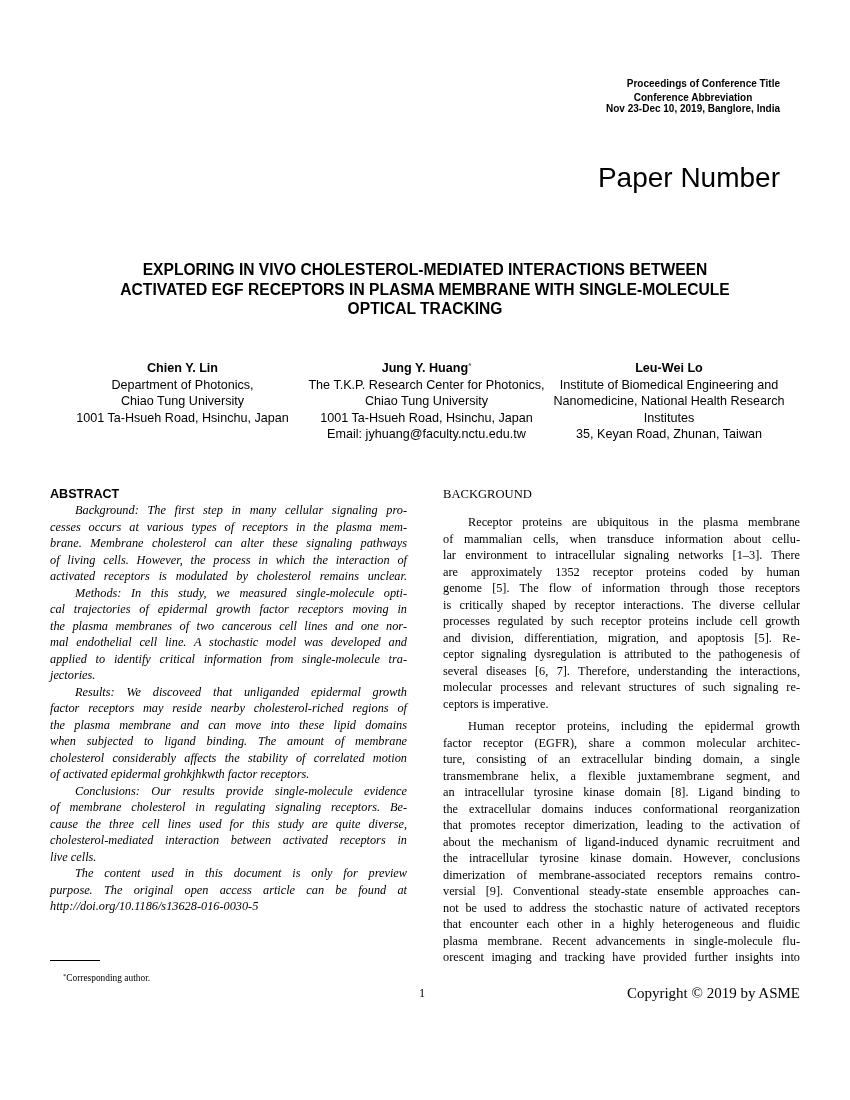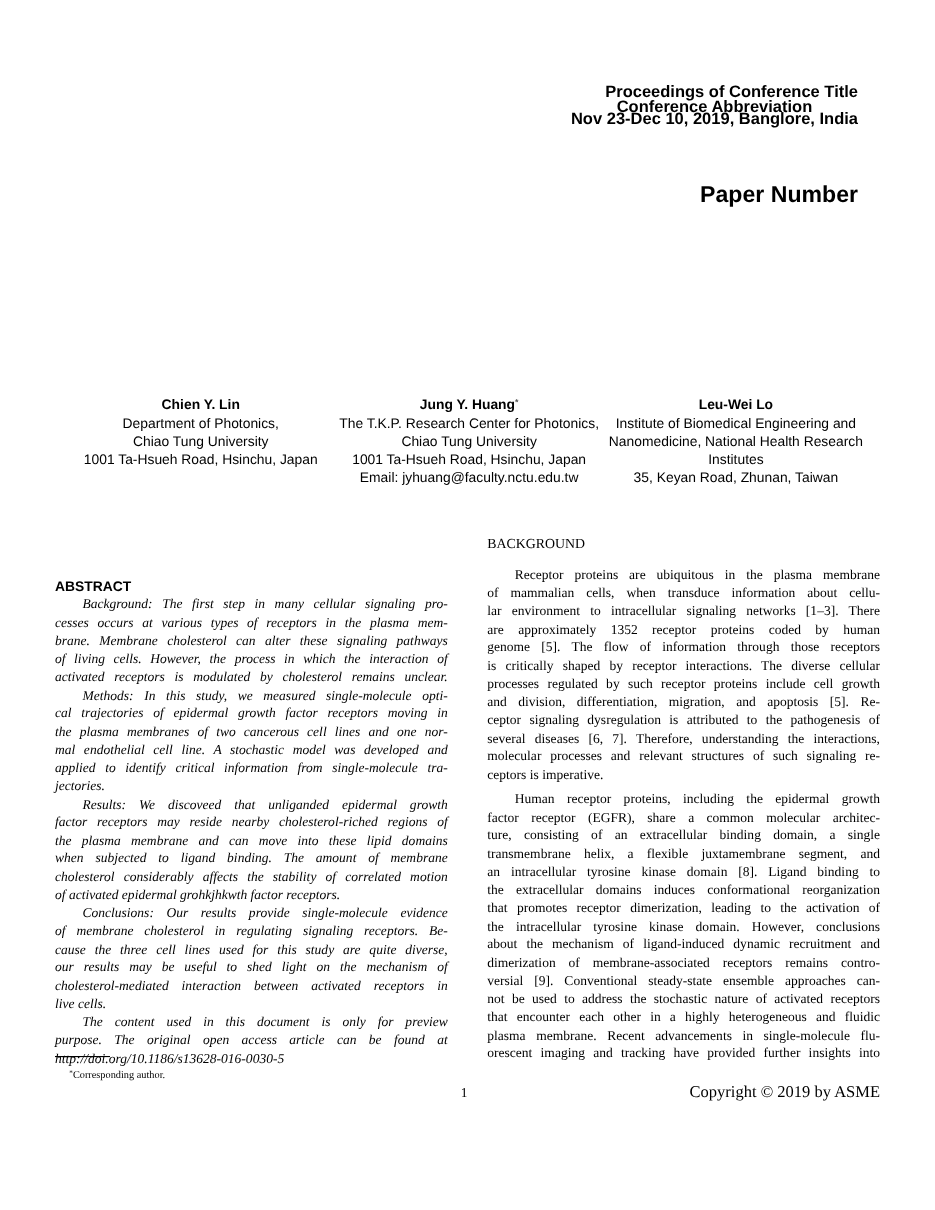--- a/index.html
+++ b/index.html
@@ -3,43 +3,43 @@
 <meta charset="utf-8">
 <style>
   html, body { margin: 0; padding: 0; background: #ffffff; }
   body { width: 850px; height: 1100px; position: relative; overflow: hidden; color: #000; }
   .page { position: absolute; left: 0; top: 0; width: 850px; height: 1100px; background: #fff; }
 
   .sans { font-family: "Liberation Sans", "DejaVu Sans", sans-serif; }
   .serif { font-family: "Liberation Serif", "DejaVu Serif", serif; }
 
   
-  .proc-block { position: absolute; right: 70px; top: 77px; text-align: right; font-weight: bold; font-size: 15px; line-height: 13.2px; }
+  .proc-block { position: absolute; right: 70px; top: 77px; text-align: right; font-weight: bold; font-size: 10px; line-height: 13.2px; }
   .proc-block div { white-space: nowrap; }
   .proc-block .l2 { margin-top: 2px; line-height: 11px; text-align: center; }
   .proc-block .l3 { line-height: 11.5px; }
 
-  .paper-number { position: absolute; right: 70px; top: 164px; font-weight: bold; font-size: 21px; line-height: 28px; white-space: nowrap; }
+  .paper-number { position: absolute; right: 70px; top: 164px; font-weight: normal; font-size: 28px; line-height: 28px; white-space: nowrap; }
 
   
   .title { position: absolute; left: 60px; width: 730px; top: 260px; text-align: center; font-weight: bold; font-size: 15.6px; line-height: 19.5px; }
   .title div { white-space: nowrap; }
 
   
   .author { position: absolute; top: 360px; text-align: center; font-size: 12.6px; line-height: 16.5px; }
   .author div { white-space: nowrap; }
   .author .name { font-weight: bold; }
   .author sup { font-size: 8px; color: #555; vertical-align: 4px; line-height: 0; }
   .a1 { left: 50px; width: 265px; }
   .a2 { left: 295px; width: 263px; text-align: center; }
   .a3 { left: 535px; width: 268px; }
 
   
   .col { position: absolute; font-size: 12.3px; }
-  .col-left { left: 50px; width: 357px; top: 486px; margin-top: 39px; }
+  .col-left { left: 50px; width: 357px; top: 486px; }
   .col-right { left: 443px; width: 357px; top: 486px; }
 
   .abs-head { font-weight: bold; font-size: 12.6px; line-height: 16px; margin-bottom: 0; }
   .bg-head { font-weight: normal; font-size: 12.6px; line-height: 16px; margin-bottom: 12px; }
 
   .line { display: block; height: 16.5px; line-height: 16.5px; white-space: nowrap; text-align: justify; text-align-last: justify; overflow: visible; }
   .line.last { text-align-last: left; }
   .line.indent { padding-left: 25px; }
   .italic { font-style: italic; }
   .para-gap { height: 6px; }
@@ -57,20 +57,25 @@
 <div class="page">
 
   <div class="proc-block sans">
     <div>Proceedings of Conference Title</div>
     <div class="l2">Conference Abbreviation</div>
     <div class="l3">Nov 23-Dec 10, 2019, Banglore, India</div>
   </div>
 
   <div class="paper-number sans">Paper Number</div>
 
+  <div class="title sans">
+    <div>EXPLORING IN VIVO CHOLESTEROL-MEDIATED INTERACTIONS BETWEEN</div>
+    <div>ACTIVATED EGF RECEPTORS IN PLASMA MEMBRANE WITH SINGLE-MOLECULE</div>
+    <div>OPTICAL TRACKING</div>
+  </div>
 
   <div class="author a1 sans">
     <div class="name">Chien Y. Lin</div>
     <div>Department of Photonics,</div>
     <div>Chiao Tung University</div>
     <div>1001 Ta-Hsueh Road, Hsinchu, Japan</div>
   </div>
 
   <div class="author a2 sans">
     <div class="name"><span>Jung Y. Huang</span><sup>*</sup></div>
@@ -104,21 +109,20 @@
       <span class="line last">jectories.</span>
       <span class="line indent">Results: We discoveed that unliganded epidermal growth</span>
       <span class="line">factor receptors may reside nearby cholesterol-riched regions of</span>
       <span class="line">the plasma membrane and can move into these lipid domains</span>
       <span class="line">when subjected to ligand binding.  The amount of membrane</span>
       <span class="line">cholesterol considerably affects the stability of correlated motion</span>
       <span class="line last">of activated epidermal grohkjhkwth factor receptors.</span>
       <span class="line indent">Conclusions: Our results provide single-molecule evidence</span>
       <span class="line">of membrane cholesterol in regulating signaling receptors. Be-</span>
       <span class="line">cause the three cell lines used for this study are quite diverse,</span>
-      <span class="line">our results may be useful to shed light on the mechanism of</span>
       <span class="line">cholesterol-mediated interaction between activated receptors in</span>
       <span class="line last">live cells.</span>
       <span class="line indent">The content used in this document is only for preview</span>
       <span class="line">purpose.  The original open access article can be found at</span>
       <span class="line last">http://doi.org/10.1186/s13628-016-0030-5</span>
     </div>
   </div>
 
   <div class="col col-right serif">
     <div class="bg-head">BACKGROUND</div>
@@ -138,22 +142,22 @@
     </div>
     <div class="para-gap"></div>
     <div>
       <span class="line indent">Human receptor proteins, including the epidermal growth</span>
       <span class="line">factor receptor (EGFR), share a common molecular architec-</span>
       <span class="line">ture, consisting of an extracellular binding domain, a single</span>
       <span class="line">transmembrane helix, a flexible juxtamembrane segment, and</span>
       <span class="line">an intracellular tyrosine kinase domain [8].  Ligand binding to</span>
       <span class="line">the extracellular domains induces conformational reorganization</span>
       <span class="line">that promotes receptor dimerization, leading to the activation of</span>
+      <span class="line">about the mechanism of ligand-induced dynamic recruitment and</span>
       <span class="line">the intracellular tyrosine kinase domain.  However, conclusions</span>
-      <span class="line">about the mechanism of ligand-induced dynamic recruitment and</span>
       <span class="line">dimerization of membrane-associated receptors remains contro-</span>
       <span class="line">versial [9]. Conventional steady-state ensemble approaches can-</span>
       <span class="line">not be used to address the stochastic nature of activated receptors</span>
       <span class="line">that encounter each other in a highly heterogeneous and fluidic</span>
       <span class="line">plasma membrane. Recent advancements in single-molecule flu-</span>
       <span class="line">orescent imaging and tracking have provided further insights into</span>
     </div>
   </div>
 
   <div class="footnote-rule"></div>

